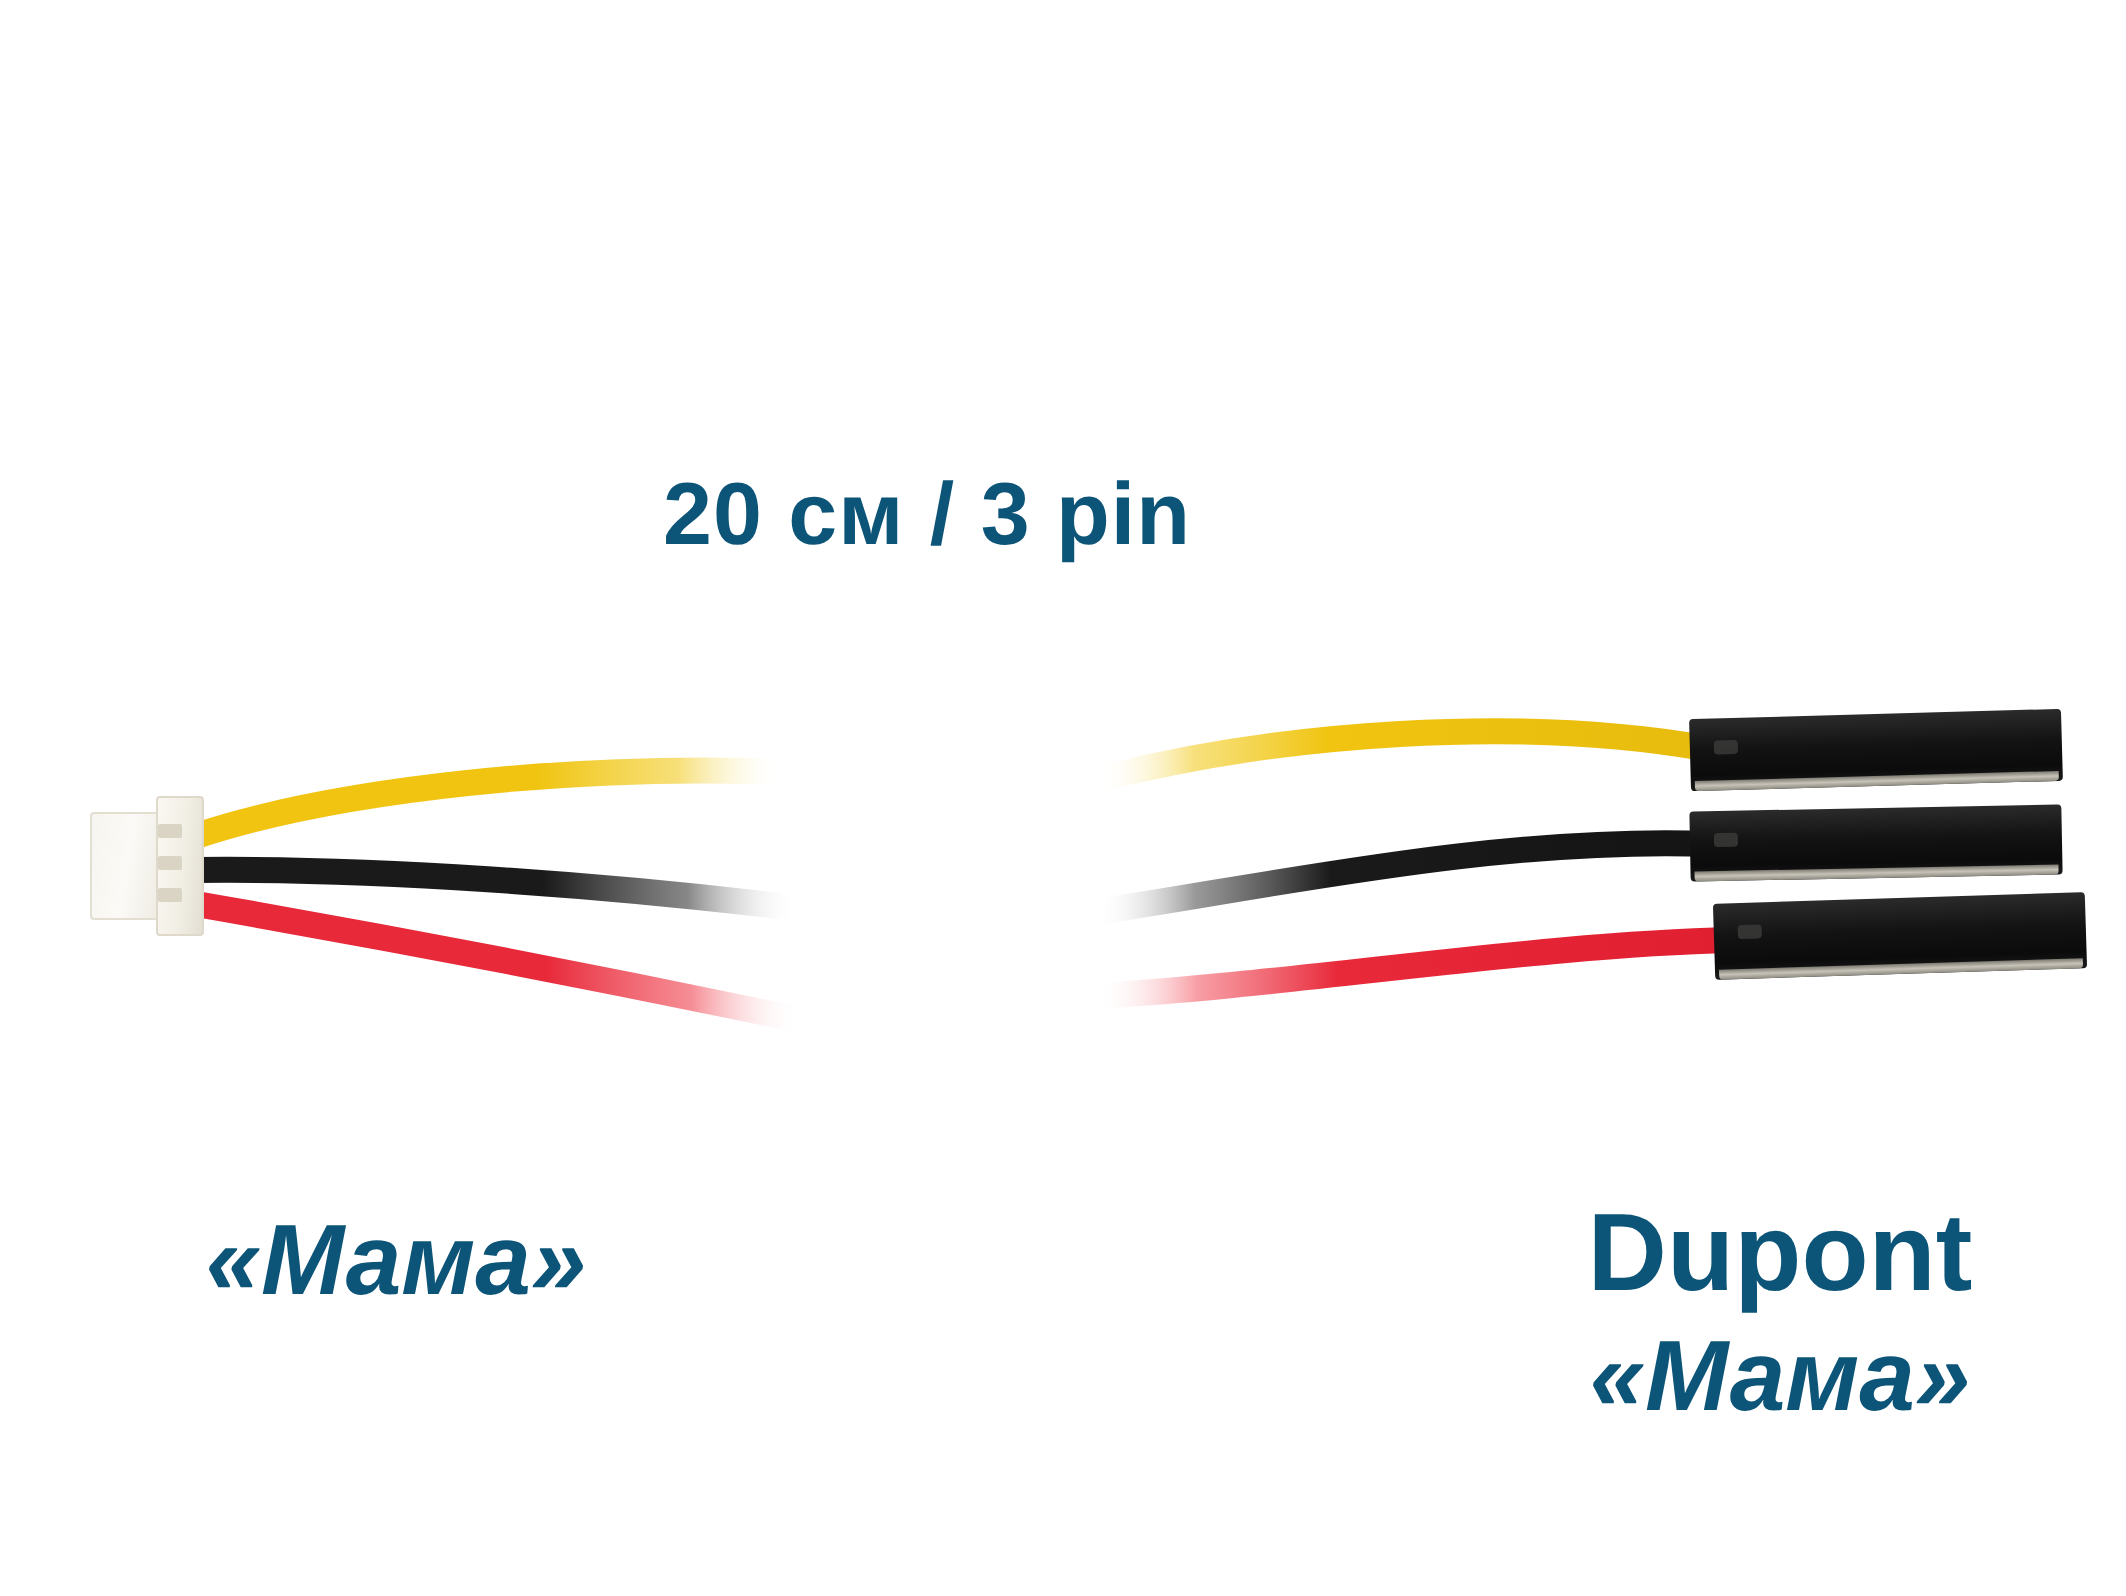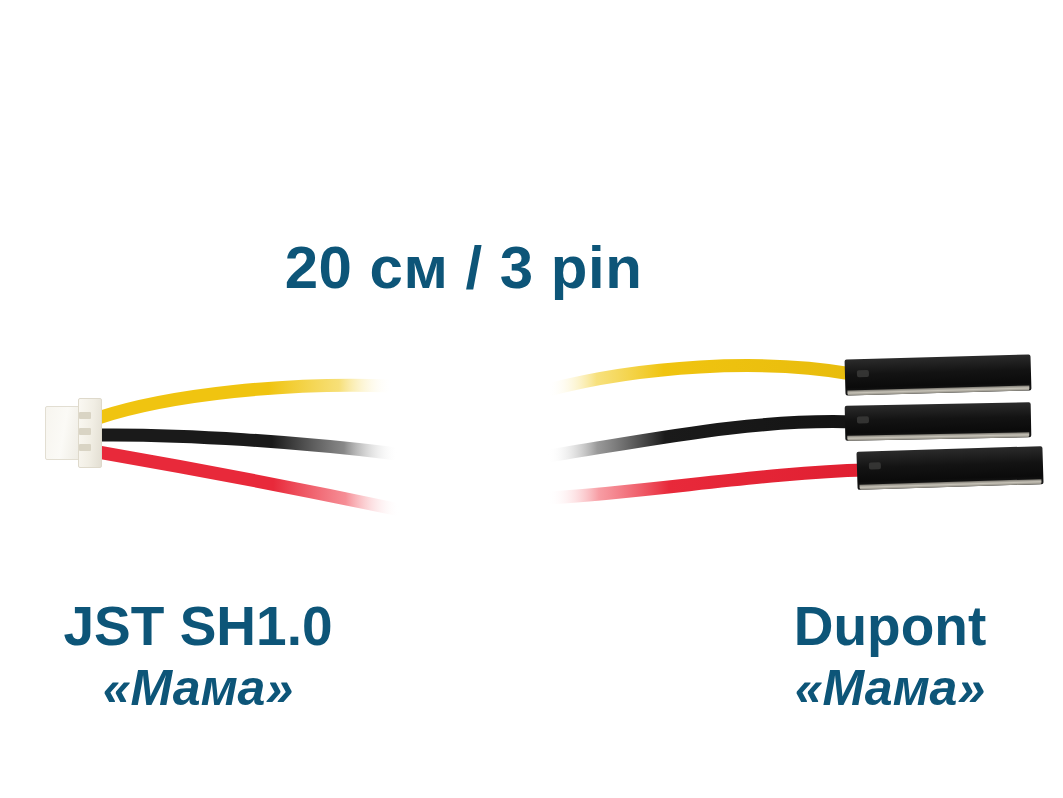--- a/index.html
+++ b/index.html
@@ -18,21 +18,21 @@
     overflow: hidden;
   }
 
   
   .title {
     position: absolute;
     left: 0;
     top: 233px;
     width: 927px;
     text-align: center;
-    font-size: 60px;
+    font-size: 44px;
     font-weight: bold;
     color: #0d5578;
     letter-spacing: 0.5px;
     white-space: nowrap;
   }
   .caption-block {
     position: absolute;
     text-align: center;
     color: #0d5578;
     font-weight: bold;
@@ -209,21 +209,20 @@
   <div class="dupont" id="dupont-2">
     <div class="slot"></div>
     <div class="metal"></div>
   </div>
   <div class="dupont" id="dupont-3">
     <div class="slot"></div>
     <div class="metal"></div>
   </div>
 
   <div class="caption-block" id="caption-left">
-    <div class="caption-main">JST SH1.0</div>
     <div class="caption-sub">«Мама»</div>
   </div>
 
   <div class="caption-block" id="caption-right">
     <div class="caption-main">Dupont</div>
     <div class="caption-sub">«Мама»</div>
   </div>
 
 </div>
 

